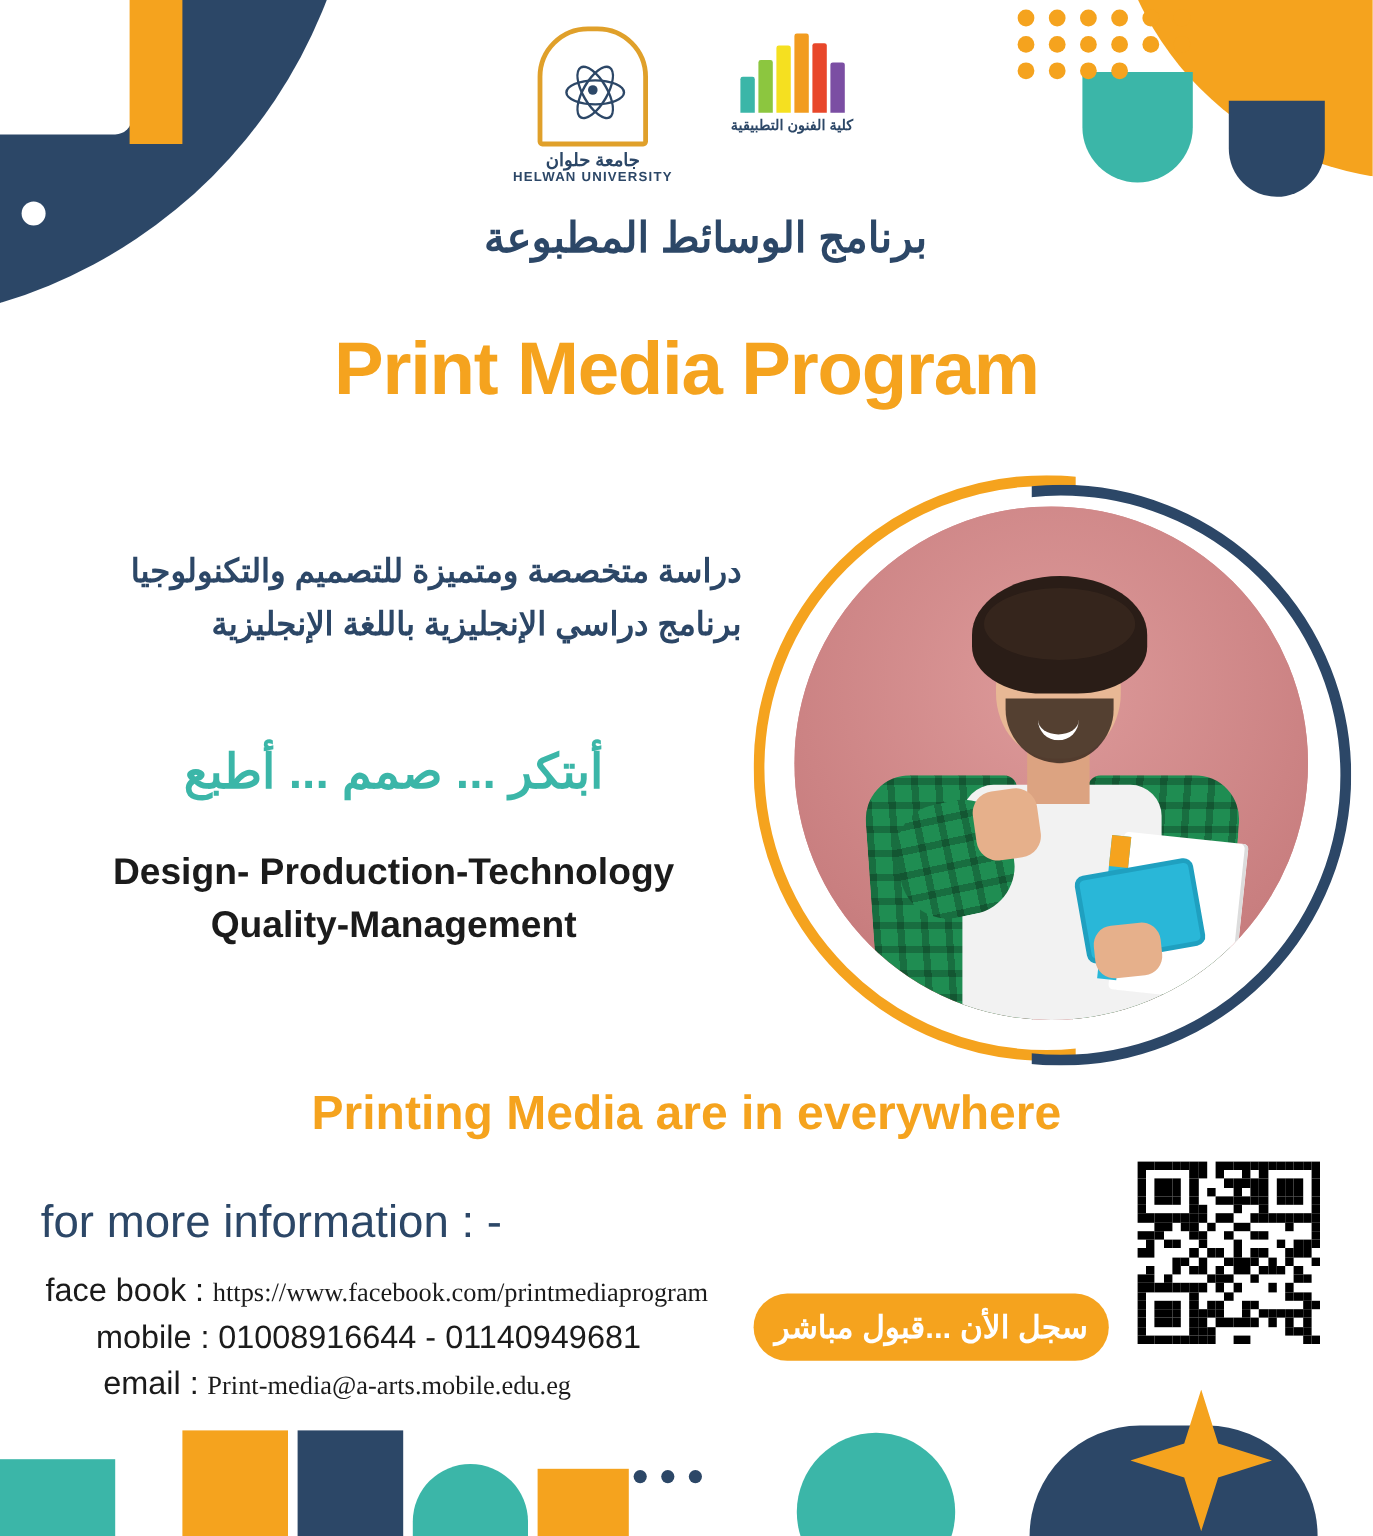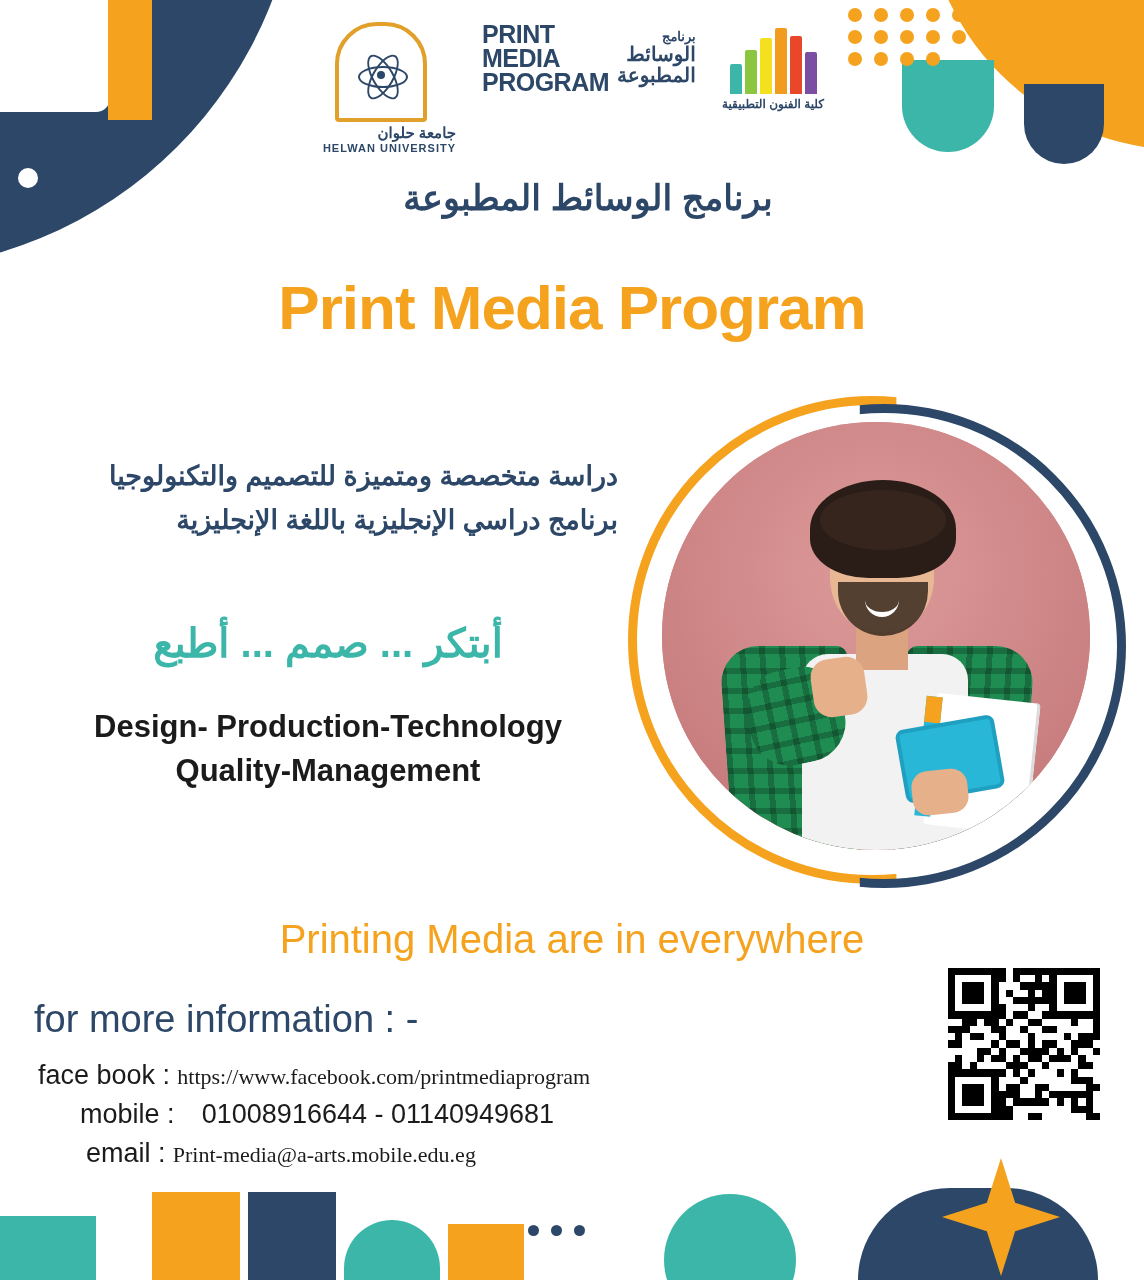--- a/index.html
+++ b/index.html
@@ -107,21 +107,21 @@
     height: 120px;
     display: flex;
     justify-content: center;
     align-items: flex-start;
     gap: 26px;
   }
   .logo {
     position: relative;
     text-align: center;
   }
-  .logo-helwan { width: 150px; text-align: right; }
+  .logo-helwan { width: 150px; }
   .logo-helwan .arch {
     width: 84px;
     height: 92px;
     margin: 0 auto;
     border: 4px solid #e0a02a;
     border-radius: 42px 42px 4px 4px;
     position: relative;
   }
   .logo-helwan .atom {
     position: absolute;
@@ -441,23 +441,22 @@
   }
 
   
   .everywhere {
     position: absolute;
     left: 0;
     top: 906px;
     width: 100%;
     text-align: center;
     font-size: 40px;
-    font-weight: normal;
+    font-weight: bold;
     color: #f5a31e;
-    margin-top: 11px;
   }
 
   
   .more-info {
     position: absolute;
     left: 34px;
     top: 998px;
     font-size: 38px;
     color: #2c4767;
   }
@@ -471,21 +470,21 @@
   .contact .row {
     font-size: 26px;
     line-height: 1.45;
     white-space: nowrap;
   }
   .contact .row.fb { padding-left: 2px; }
   .contact .row.mob { padding-left: 44px; }
   .contact .row.mail { padding-left: 50px; }
   .contact .lbl { font-size: 27px; }
   .contact .val { font-family: "Liberation Serif", serif; font-size: 22px; }
-  .contact .val.big { font-family: "Liberation Sans", sans-serif; font-size: 27px; margin-left: 20px; }
+  .contact .val.big { font-family: "Liberation Sans", sans-serif; font-size: 27px; }
 
   
   .qr {
     position: absolute;
     left: 948px;
     top: 968px;
     width: 152px;
     height: 152px;
     background: #ffffff;
     display: grid;
@@ -592,37 +591,20 @@
           <i></i>
             <i></i>
             <i></i>
             <b></b>
         </div>
       </div>
       <div class="ar">جامعة حلوان</div>
       <div class="en">HELWAN UNIVERSITY</div>
     </div>
 
-    <div class="logo logo-print">
-      <div class="en-block">
-        <div>PRINT</div>
-        <div>MEDIA</div>
-        <div>PROGRAM</div>
-      </div>
-      <div class="mark">
-        <s class="l1"></s>
-          <s class="l2"></s>
-          <s class="l3"></s>
-          <s class="l4"></s>
-      </div>
-      <div class="ar-block">
-        <div class="small">برنامج</div>
-        <div>الوسائط المطبوعة</div>
-      </div>
-    </div>
 
     <div class="logo logo-arts">
       <div class="bars">
         <u style="height:30px;background:#3bb6a8"></u>
         <u style="height:44px;background:#8cc63f"></u>
         <u style="height:56px;background:#f5e020"></u>
         <u style="height:66px;background:#f29c1f"></u>
         <u style="height:58px;background:#e8472a"></u>
         <u style="height:42px;background:#7b4ea3"></u>
       </div>
@@ -922,20 +904,21 @@
       <span style="grid-area: 21 / 5;"></span>
       <span style="grid-area: 21 / 6;"></span>
       <span style="grid-area: 21 / 7;"></span>
       <span style="grid-area: 21 / 8;"></span>
       <span style="grid-area: 21 / 9;"></span>
       <span style="grid-area: 21 / 12;"></span>
       <span style="grid-area: 21 / 13;"></span>
       <span style="grid-area: 21 / 20;"></span>
       <span style="grid-area: 21 / 21;"></span>
     </div>
+  <div class="cta">سجل الأن ...قبول مباشر</div>
 
   <div class="bottom">
     <div class="b-sq" style="left:0;width:96px;height:64px;background:#3bb6a8;"></div>
     <div class="b-sq" style="left:152px;width:88px;height:88px;background:#f5a31e;"></div>
     <div class="b-sq" style="left:248px;width:88px;height:88px;background:#2c4767;"></div>
     <div class="b-sq" style="left:344px;width:96px;height:60px;background:#3bb6a8;border-radius:96px 96px 0 0;"></div>
     <div class="b-sq" style="left:448px;width:76px;height:56px;background:#f5a31e;"></div>
     <div class="ellipsis">
         <span></span>
         <span></span>

